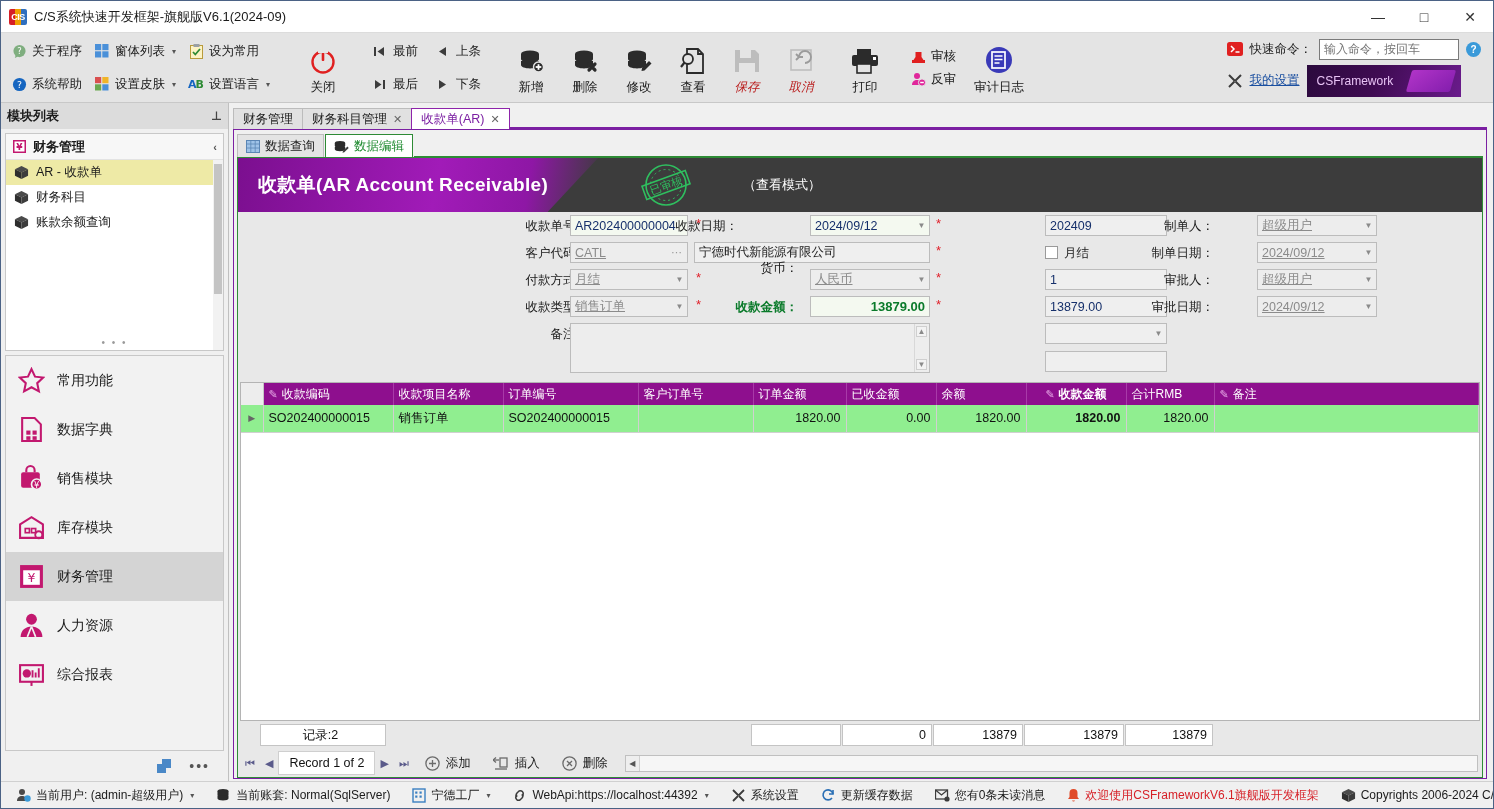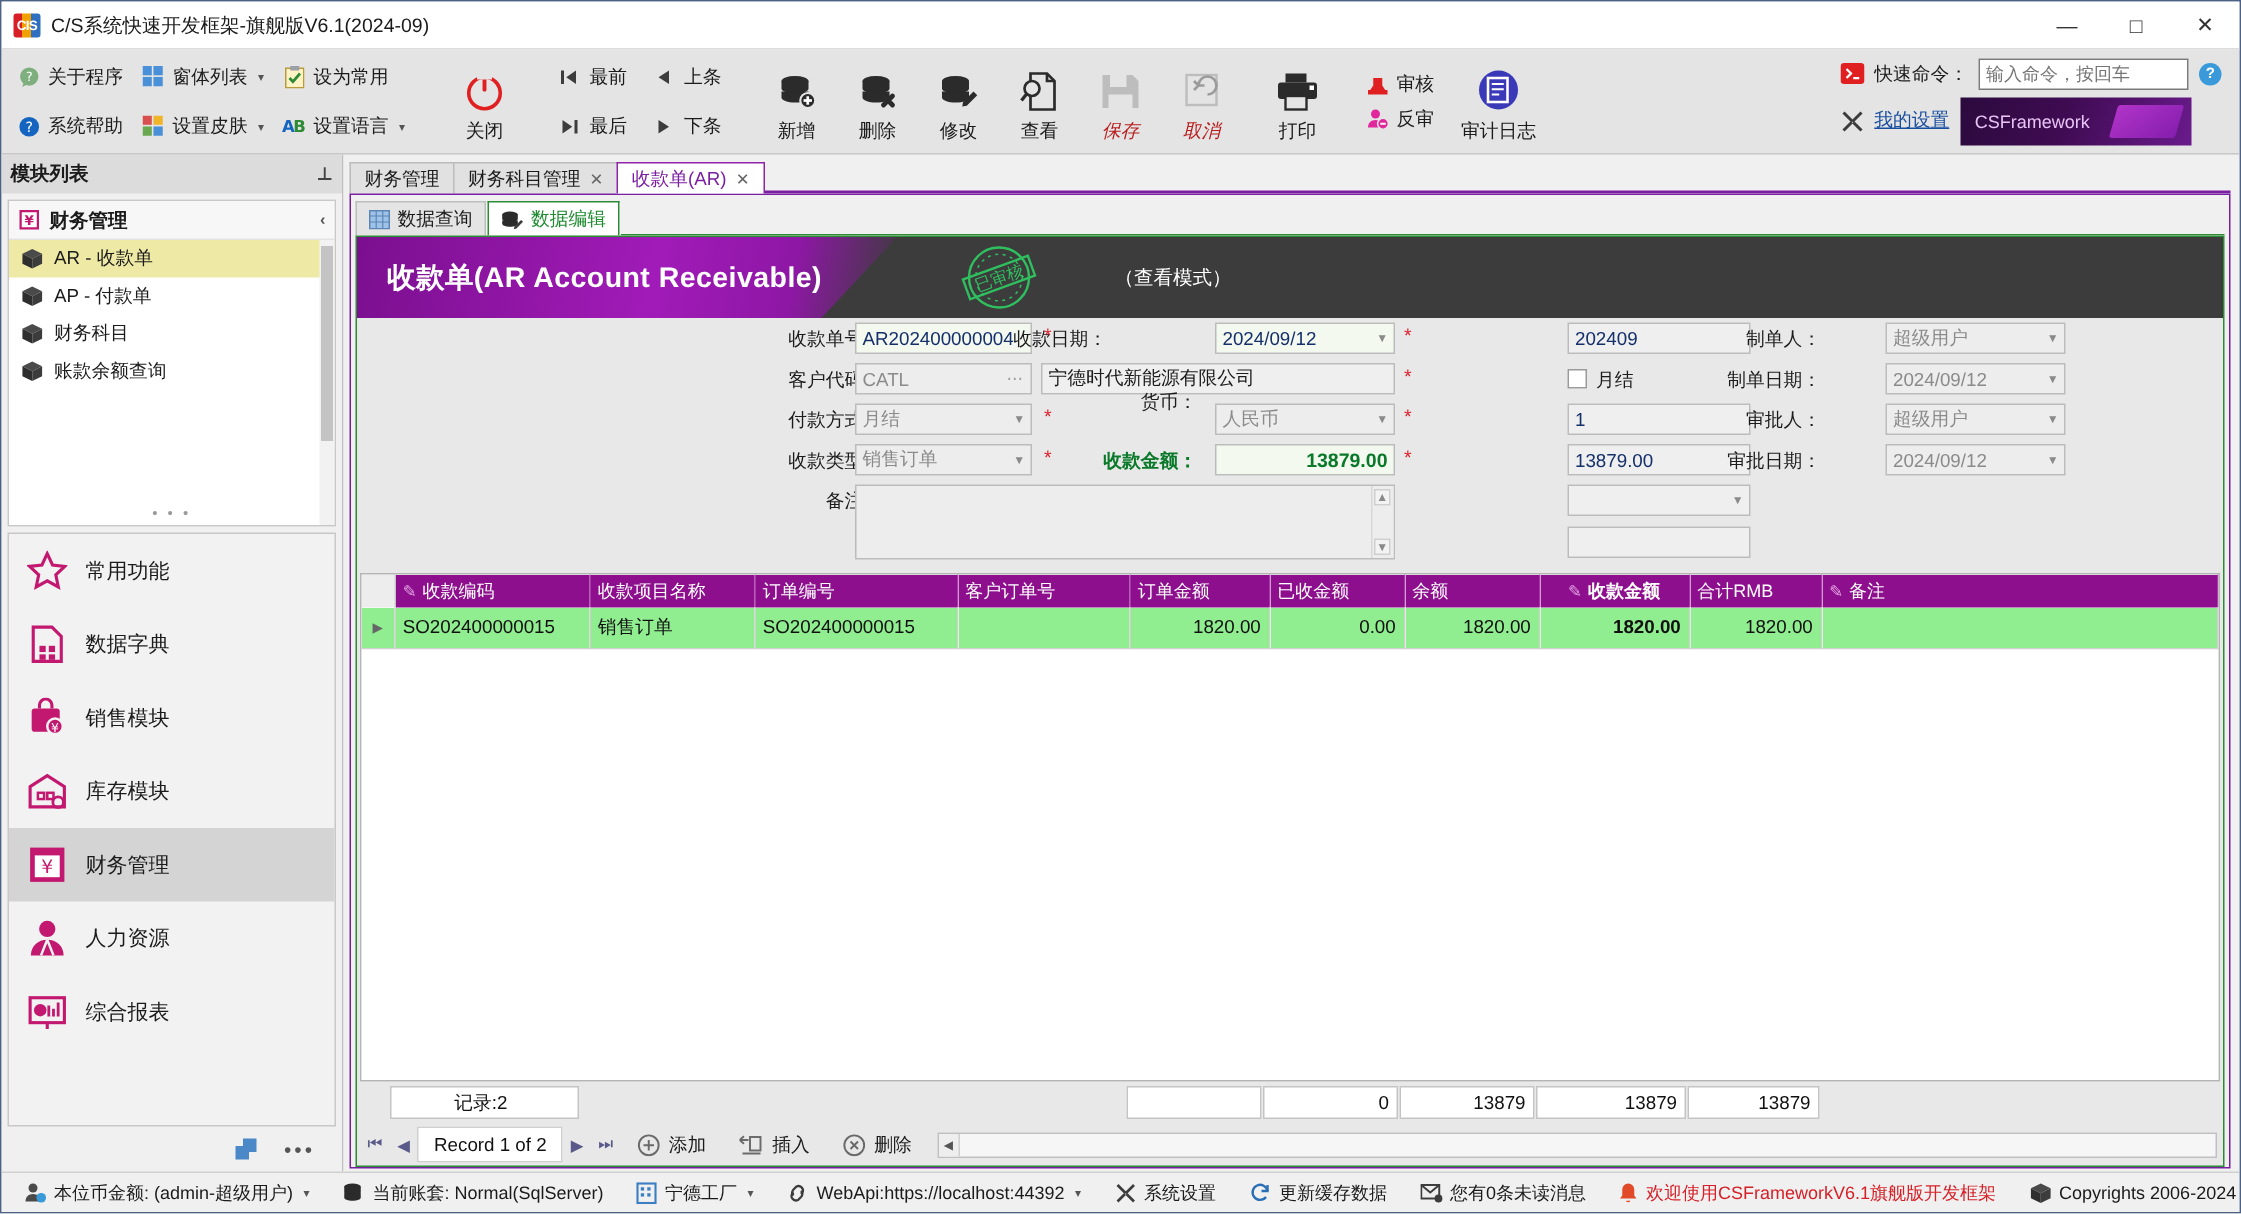--- a/index.html
+++ b/index.html
@@ -214,21 +214,21 @@
 
   
   .form { position: relative; height: 170px; min-height:170px; background:#e8e8e8; }
   .lbl { position:absolute; font-size: 12.5px; color:#1b1b1b; text-align:right; }
   .req { position:absolute; color:#e0202a; font-size:13px; }
   .fld {
     position:absolute; height:21px; border:1px solid #bcbcbc; background:#f4f9f0;
     font-size:12.5px; color:#16306b; padding:0 4px; display:flex; align-items:center;
     font-family:"Liberation Sans", sans-serif;
   }
-  .fld.gray { background:#ededed; color:#8b8b8b; }
+  .fld.gray { background:#ededed; color:#8b8b8b;text-decoration:underline; }
   .fld.white { background:#efefef; color:#16306b; }
   .fld.num { justify-content:flex-end; }
   .fld .dd {
     position:absolute; right:2px; top:4px; width:11px; height:11px;
     display:flex; align-items:center; justify-content:center; color:#8a8a8a; font-size:8px;
   }
   .fld .ell { position:absolute; right:4px; top:3px; color:#9a9a9a; font-size:11px; letter-spacing:1px;}
   .chk {
     position:absolute; width:13px; height:13px; border:1px solid #9a9a9a; background:#fff;
   }
@@ -595,30 +595,20 @@
 
         <div class="sb-node sel">
           <span>
             <svg width="15" height="15" viewBox="0 0 16 16">
                 <path d="M8 1 L15 4.5 L8 8 L1 4.5 Z" fill="#4a4a4a"></path>
                 <path d="M1 4.5 L8 8 L8 15 L1 11.5 Z" fill="#2e2e2e"></path>
                 <path d="M15 4.5 L8 8 L8 15 L15 11.5 Z" fill="#3c3c3c"></path>
               </svg>
           </span>
           <span>AR - 收款单</span>
-        </div>
-        <div class="sb-node">
-          <span>
-            <svg width="15" height="15" viewBox="0 0 16 16">
-                <path d="M8 1 L15 4.5 L8 8 L1 4.5 Z" fill="#4a4a4a"></path>
-                <path d="M1 4.5 L8 8 L8 15 L1 11.5 Z" fill="#2e2e2e"></path>
-                <path d="M15 4.5 L8 8 L8 15 L15 11.5 Z" fill="#3c3c3c"></path>
-              </svg>
-          </span>
-          <span>AP - 付款单</span>
         </div>
         <div class="sb-node">
           <span>
             <svg width="15" height="15" viewBox="0 0 16 16">
                 <path d="M8 1 L15 4.5 L8 8 L1 4.5 Z" fill="#4a4a4a"></path>
                 <path d="M1 4.5 L8 8 L8 15 L1 11.5 Z" fill="#2e2e2e"></path>
                 <path d="M15 4.5 L8 8 L8 15 L15 11.5 Z" fill="#3c3c3c"></path>
               </svg>
           </span>
           <span>财务科目</span>
@@ -1018,21 +1008,21 @@
 
   <div class="status">
     <div class="st">
       <span>
         <svg width="15" height="15" viewBox="0 0 15 15">
             <circle cx="6" cy="4" r="3" fill="#4a4a4a"></circle>
             <path d="M1 13 c0-3.2 2.2-5 5-5 s5 1.8 5 5z" fill="#4a4a4a"></path>
             <circle cx="11.5" cy="10.5" r="3.2" fill="#3a9ad9"></circle>
           </svg>
       </span>
-      <span>本位币金额: (admin-超级用户)</span>
+      <span>当前用户: (admin-超级用户)</span>
       <span class="caret">▾</span>
     </div>
     <div class="divider"></div>
     <div class="st">
       <span>
         <svg width="15" height="15" viewBox="0 0 15 15">
             <ellipse cx="7" cy="3" rx="5.5" ry="2" fill="#2b2b2b"></ellipse>
             <path d="M1.5 3 v4 c0 1.1 2.5 2 5.5 2 s5.5-.9 5.5-2 V3" fill="#2b2b2b"></path>
             <path d="M1.5 7.5 v3 c0 1.1 2.5 2 5.5 2 s5.5-.9 5.5-2 v-3" fill="#2b2b2b"></path>
           </svg>

